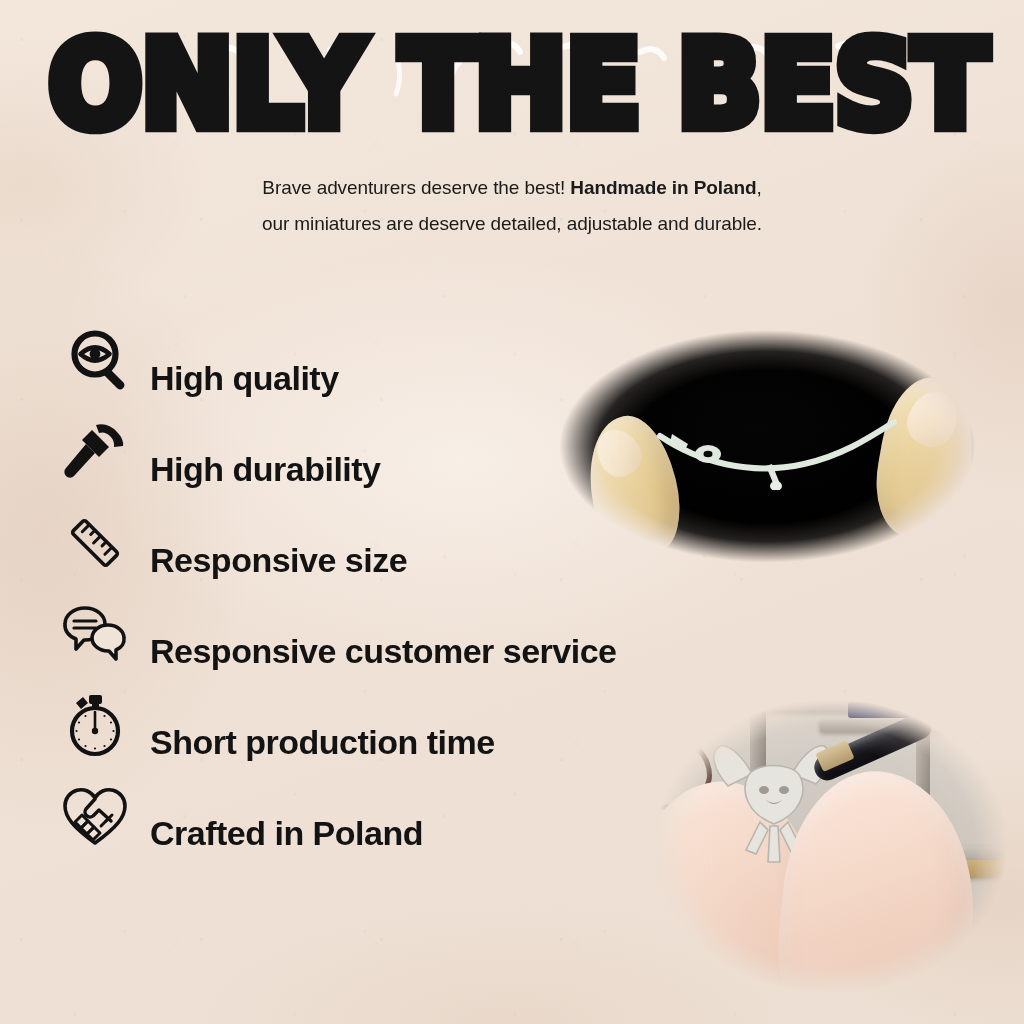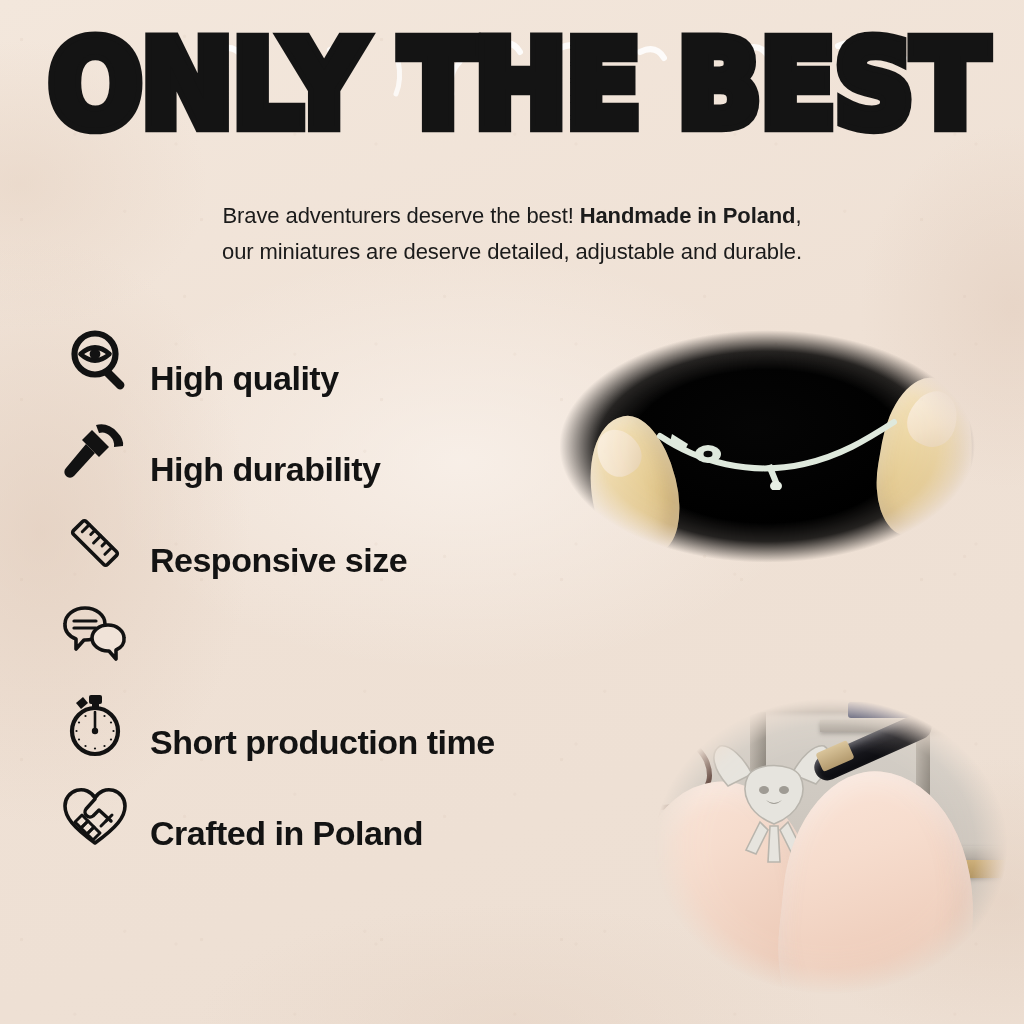--- a/index.html
+++ b/index.html
@@ -69,23 +69,23 @@
     transform-origin:50% 50%;
     white-space:nowrap;
   }
   #gloss {
     position:absolute; left:0; top:0; width:1024px; height:130px;
     pointer-events:none;
   }
 
   
   #subtitle {
-    position:absolute; left:62px; top:198px; width:900px;
+    position:absolute; left:62px; top:170px; width:900px;
     text-align:center;
-    font-size:22px;
+    font-size:19px;
     line-height:36px;
     letter-spacing:-.1px;
     color:#1b1b1b;
     z-index:6;
   }
   #subtitle b { font-weight:700; }
 
   
   #features {
     position:absolute; left:58px; top:307px; width:700px;
@@ -340,20 +340,21 @@
       <span class="ficon">
         <svg width="68" height="68" viewBox="0 0 68 68">
           <path d="M4 24 a20 16 0 1 1 20 16 l-1 0 l-8 9 l0 -10 a19 15 0 0 1 -11 -15 Z" fill="none" stroke="#121212" stroke-width="3.6" stroke-linejoin="round"></path>
           <g stroke="#121212" stroke-width="3.2" stroke-linecap="round">
             <line x1="13" y1="21" x2="35" y2="21"></line>
             <line x1="13" y1="28" x2="35" y2="28"></line>
           </g>
           <path d="M63 38 a16 13 0 1 0 -16 13 l1 0 l7 8 l0 -9 a15 12 0 0 0 8 -12 Z" fill="#f0e3d8" stroke="#121212" stroke-width="3.6" stroke-linejoin="round"></path>
         </svg>
       </span>
+      <span class="flabel">Responsive customer service</span>
     </div>
 
     <div class="feature">
       <span class="ficon">
         <svg width="66" height="66" viewBox="0 0 66 66">
           <rect x="27" y="3" width="13" height="9" rx="2" fill="#121212"></rect>
           <rect x="30" y="10" width="7" height="6" fill="#121212"></rect>
           <path d="M14 11 l7 -6 l5 6 l-7 6 Z" fill="#121212"></path>
           <circle cx="33" cy="39" r="23" fill="none" stroke="#121212" stroke-width="4.2"></circle>
           <line x1="33" y1="39" x2="33" y2="20" stroke="#121212" stroke-width="2.6" stroke-linecap="round"></line>

